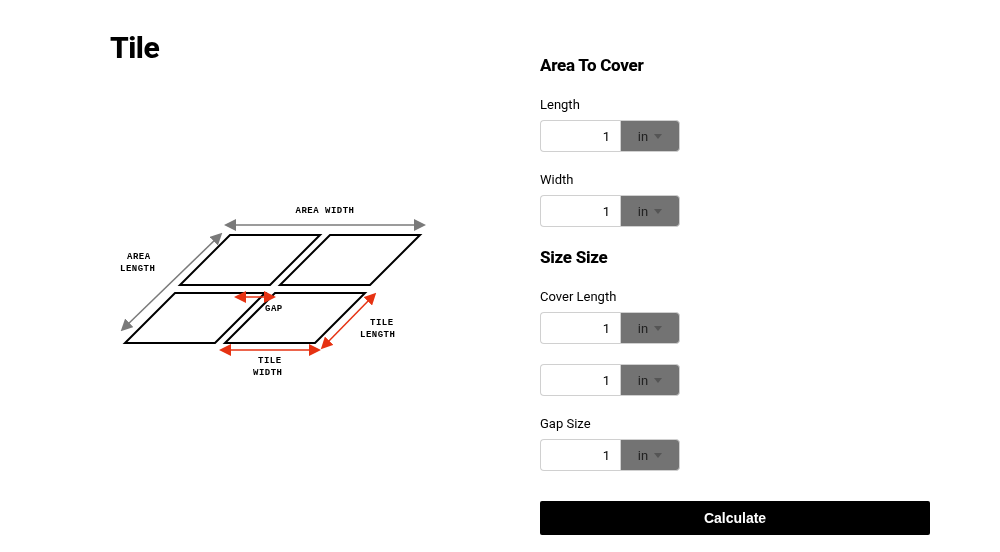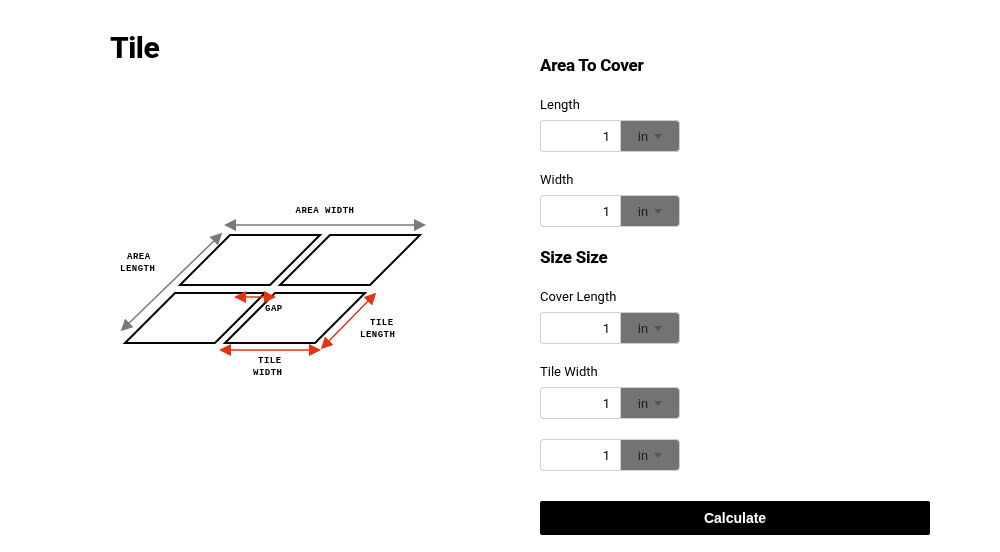--- a/index.html
+++ b/index.html
@@ -193,31 +193,31 @@
       <div class="input-combo">
         <input class="num-input" type="text" value="1" style="">
         <div class="unit-select">
           <span class="unit-text">in</span>
           <span class="chevron"></span>
         </div>
       </div>
     </div>
 
     <div class="field-group">
-      <div class="field-label">Tile Width</div>
-      <div class="input-combo">
-        <input class="num-input" type="text" value="1" style="">
-        <div class="unit-select">
-          <span class="unit-text">in</span>
-          <span class="chevron"></span>
-        </div>
-      </div>
-    </div>
-
-    <div class="field-group">
+      <div class="input-combo">
+        <input class="num-input" type="text" value="1" style="">
+        <div class="unit-select">
+          <span class="unit-text">in</span>
+          <span class="chevron"></span>
+        </div>
+      </div>
+    </div>
+
+    <div class="field-group">
+      <div class="field-label">Gap Size</div>
       <div class="input-combo">
         <input class="num-input" type="text" value="1" style="">
         <div class="unit-select">
           <span class="unit-text">in</span>
           <span class="chevron"></span>
         </div>
       </div>
     </div>
 
     <button class="calc-button">Calculate</button>

